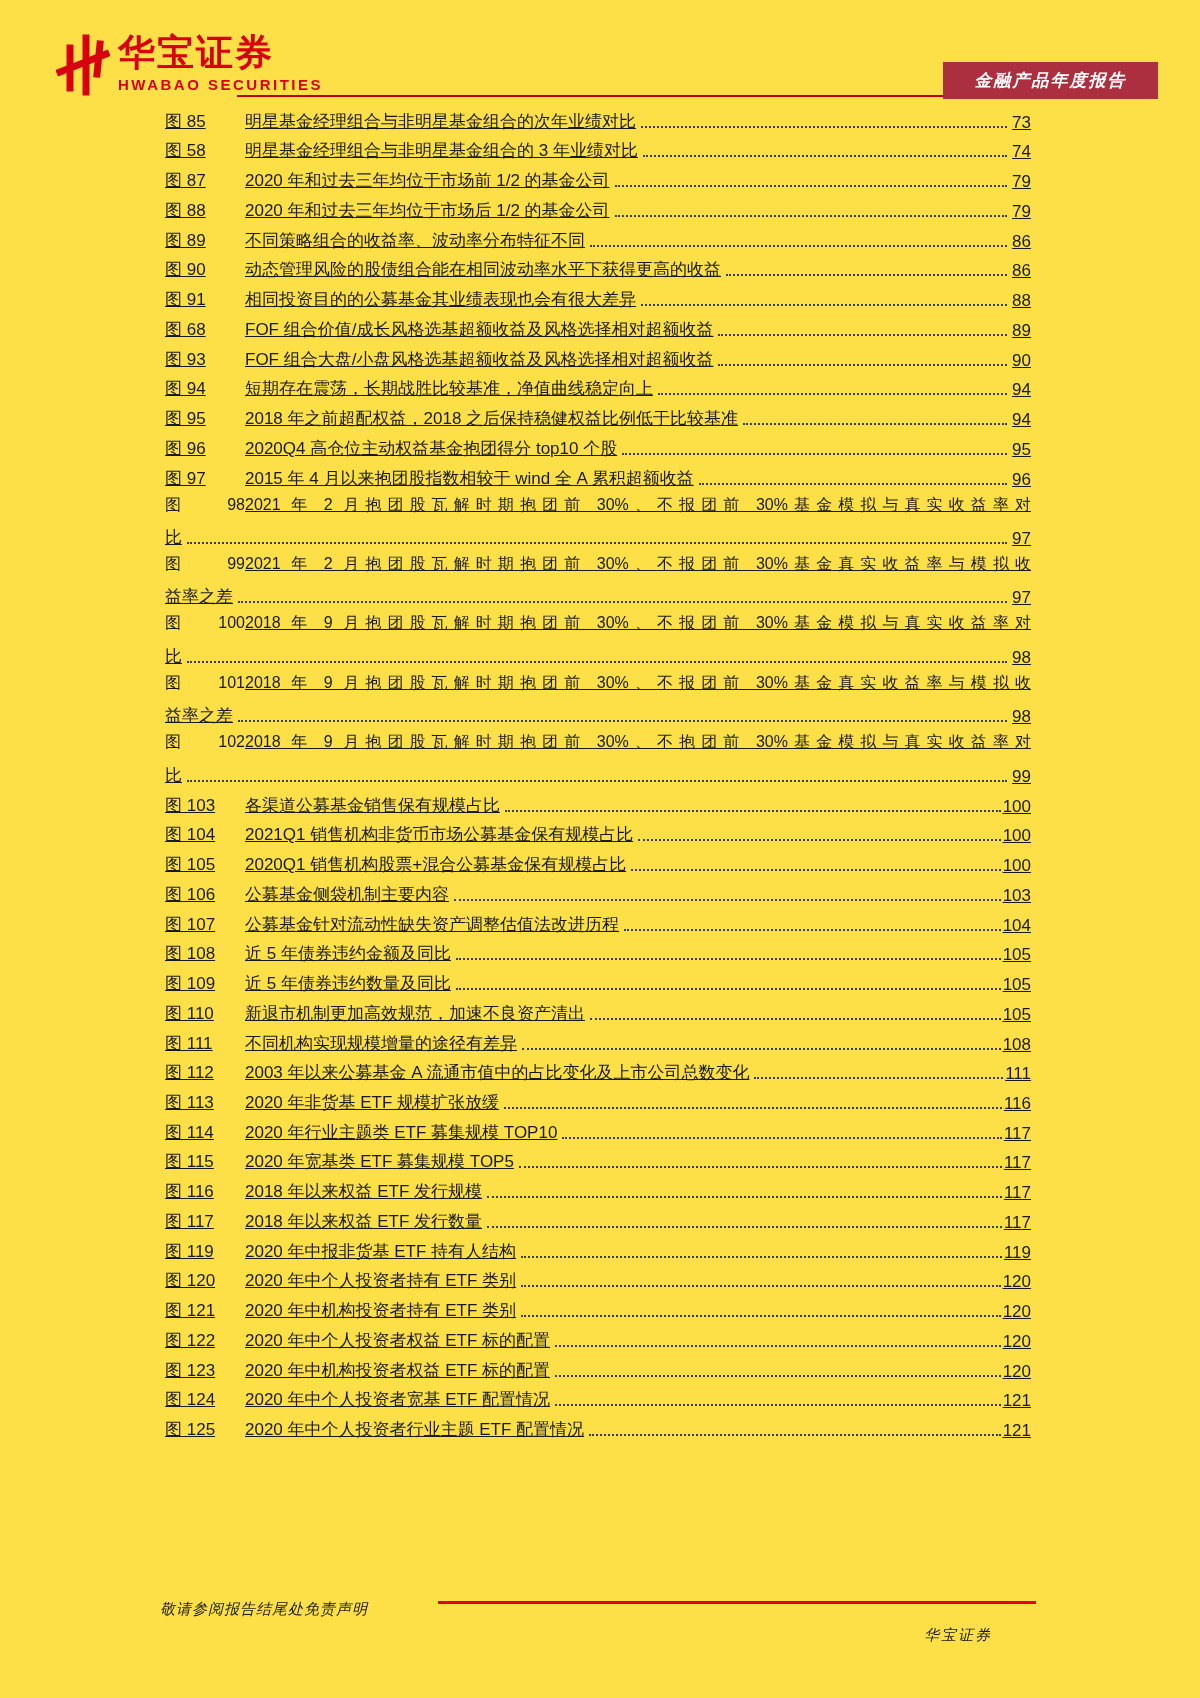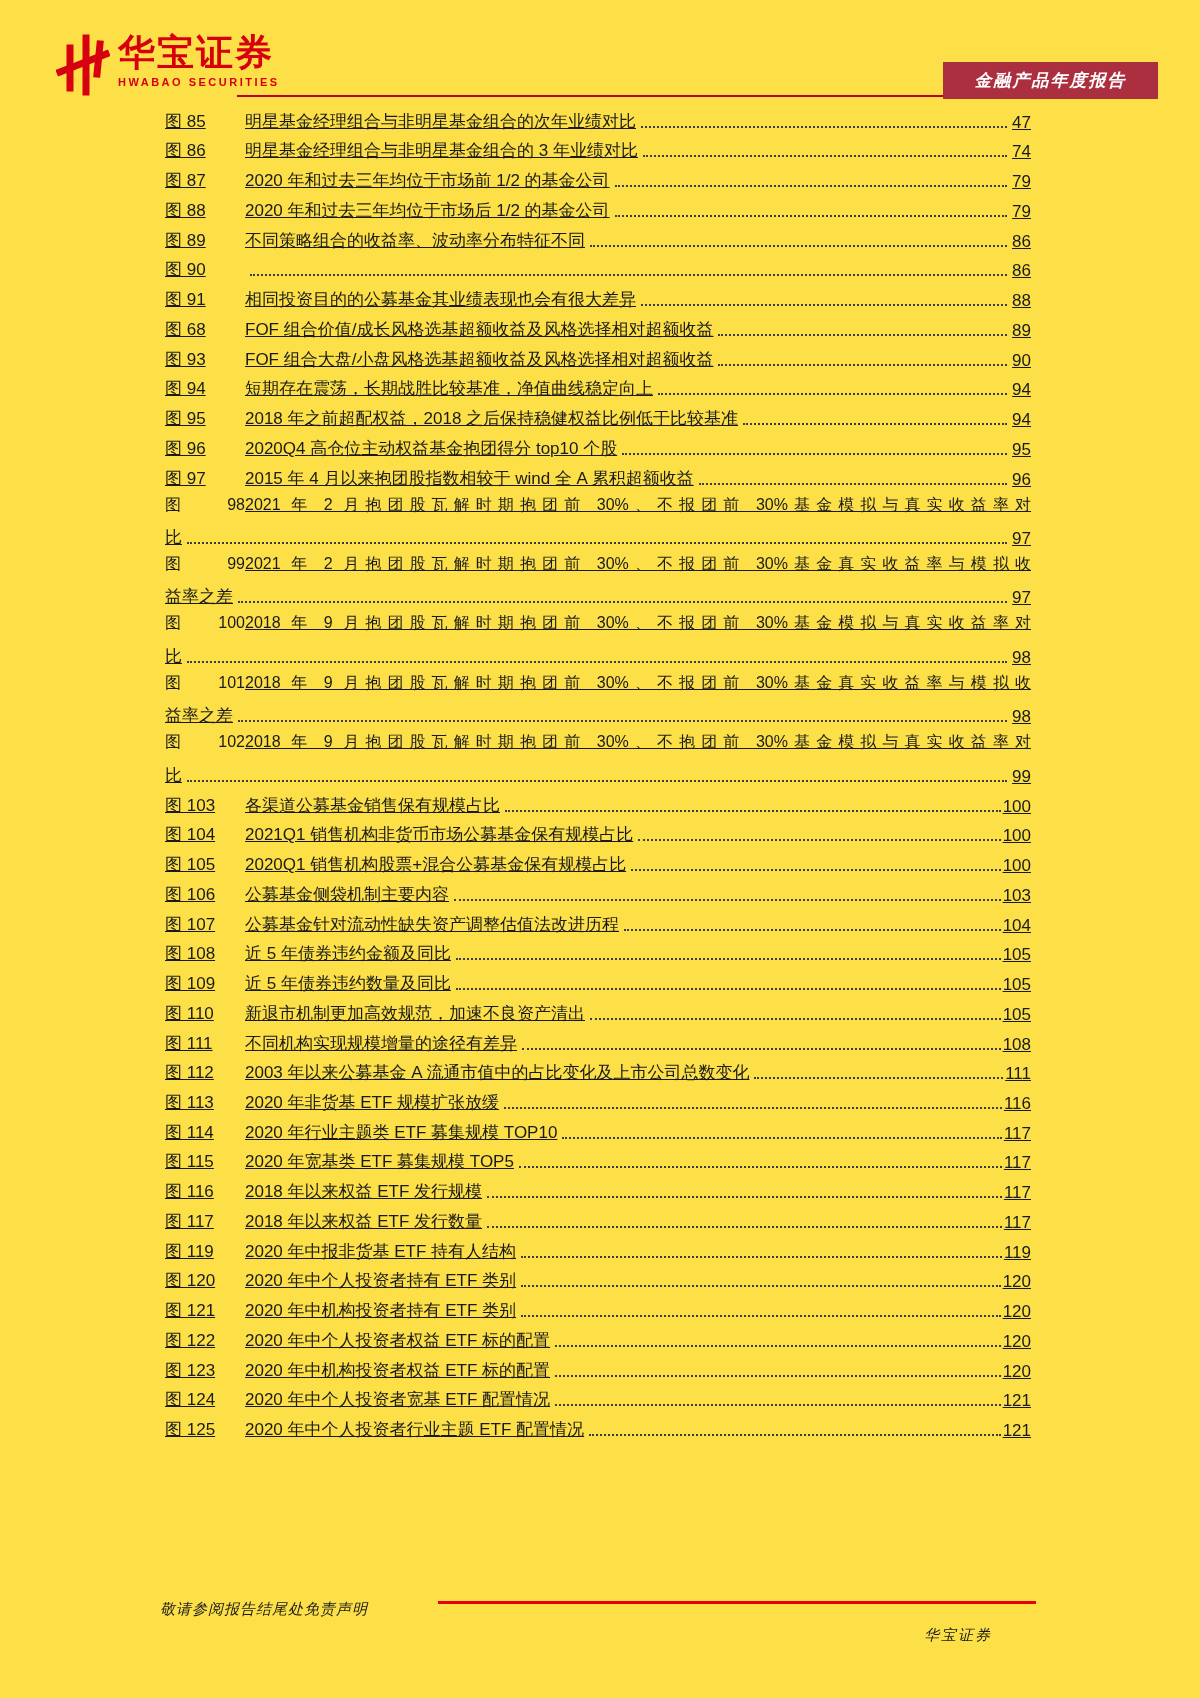--- a/index.html
+++ b/index.html
@@ -16,21 +16,21 @@
   
   .hdr { position:absolute; left:0; top:0; width:1200px; height:105px; }
   .logo-wrap { position:absolute; left:56px; top:34px; display:flex; align-items:flex-start; }
   .logo-icon { width:54px; height:62px; margin-right:8px; }
   .logo-texts { display:flex; flex-direction:column; }
   .logo-cn {
     font-size:37px; font-weight:bold; color:var(--brand-red,#d7000f);
     letter-spacing:2px; line-height:1.0; font-family:"Liberation Sans",sans-serif;
   }
   .logo-en {
-    font-size:11px; font-weight:bold; color:var(--brand-red,#d7000f);
+    font-size:15px; font-weight:bold; color:var(--brand-red,#d7000f);
     letter-spacing:2.5px; margin-top:5px;
   }
   .hdr-rule {
     position:absolute; left:237px; top:95px; width:706px; height:2px;
     background:var(--header-rule,#c00010);
   }
   .badge {
     position:absolute; left:943px; top:62px; width:215px; height:37px;
     background:var(--badge-bg,#ab2f3f);
     display:flex; align-items:center; justify-content:center;
@@ -93,24 +93,24 @@
     <div class="badge">
       <span>金融产品年度报告</span>
     </div>
   </div>
 
   <div class="toc">
       <div class="row">
         <span class="num">图 85</span>
         <span class="title">明星基金经理组合与非明星基金组合的次年业绩对比</span>
         <span class="leader"></span>
-        <span class="pg">47</span>
-      </div>
-      <div class="row">
-        <span class="num">图 86</span>
+        <span class="pg">73</span>
+      </div>
+      <div class="row">
+        <span class="num">图 58</span>
         <span class="title">明星基金经理组合与非明星基金组合的 3 年业绩对比</span>
         <span class="leader"></span>
         <span class="pg">74</span>
       </div>
       <div class="row">
         <span class="num">图 87</span>
         <span class="title">2020 年和过去三年均位于市场前 1/2 的基金公司</span>
         <span class="leader"></span>
         <span class="pg">79</span>
       </div>
@@ -121,20 +121,21 @@
         <span class="pg">79</span>
       </div>
       <div class="row">
         <span class="num">图 89</span>
         <span class="title">不同策略组合的收益率、波动率分布特征不同</span>
         <span class="leader"></span>
         <span class="pg">86</span>
       </div>
       <div class="row">
         <span class="num">图 90</span>
+        <span class="title">动态管理风险的股债组合能在相同波动率水平下获得更高的收益</span>
         <span class="leader"></span>
         <span class="pg">86</span>
       </div>
       <div class="row">
         <span class="num">图 91</span>
         <span class="title">相同投资目的的公募基金其业绩表现也会有很大差异</span>
         <span class="leader"></span>
         <span class="pg">88</span>
       </div>
       <div class="row">

